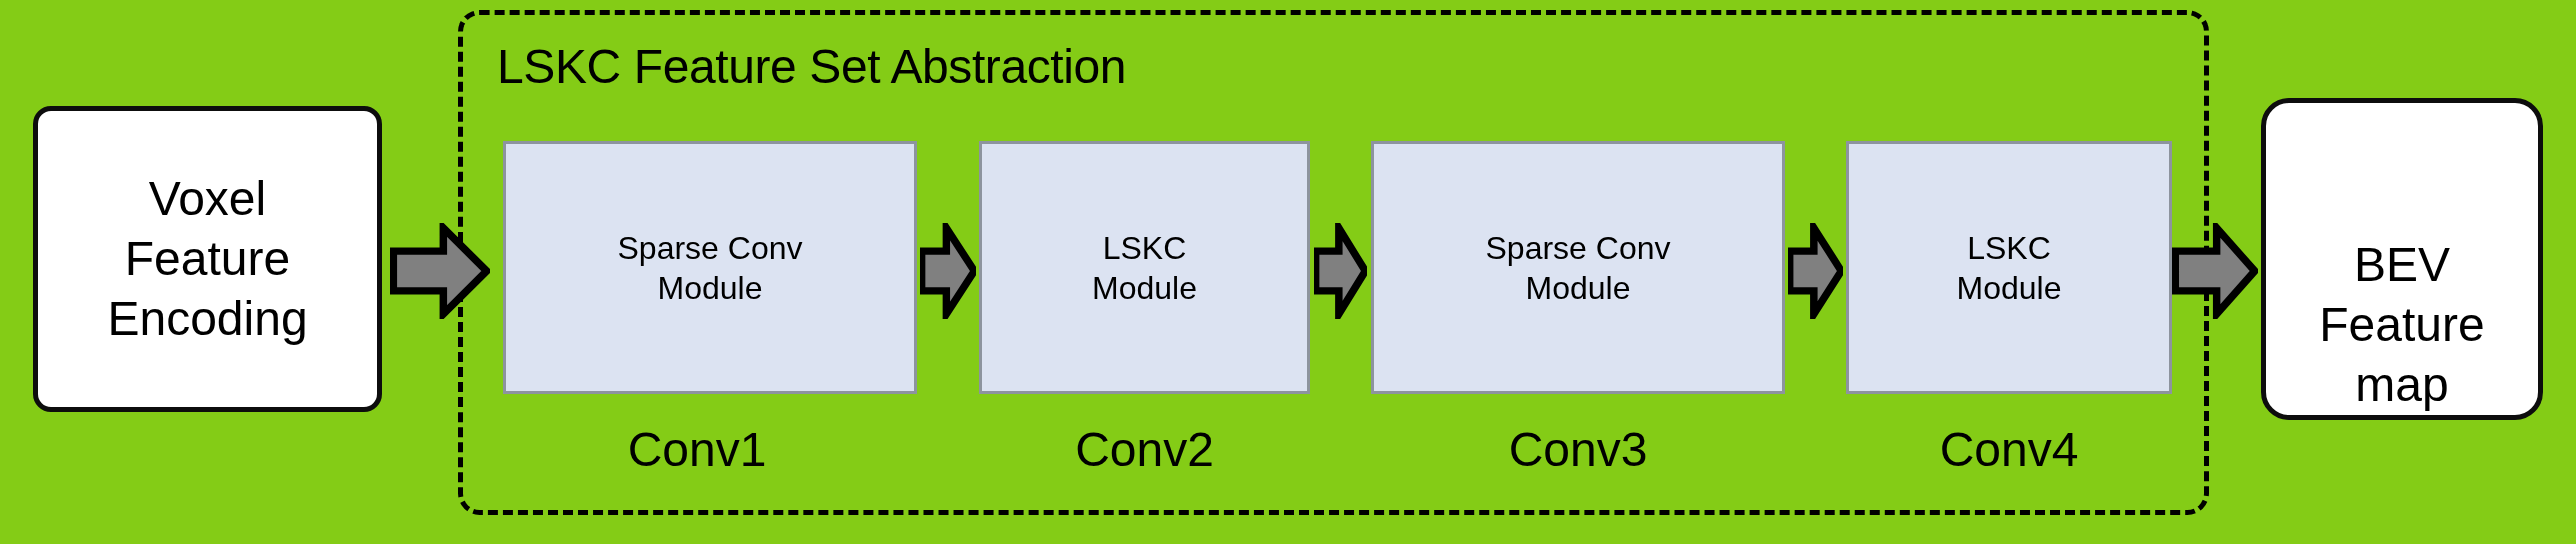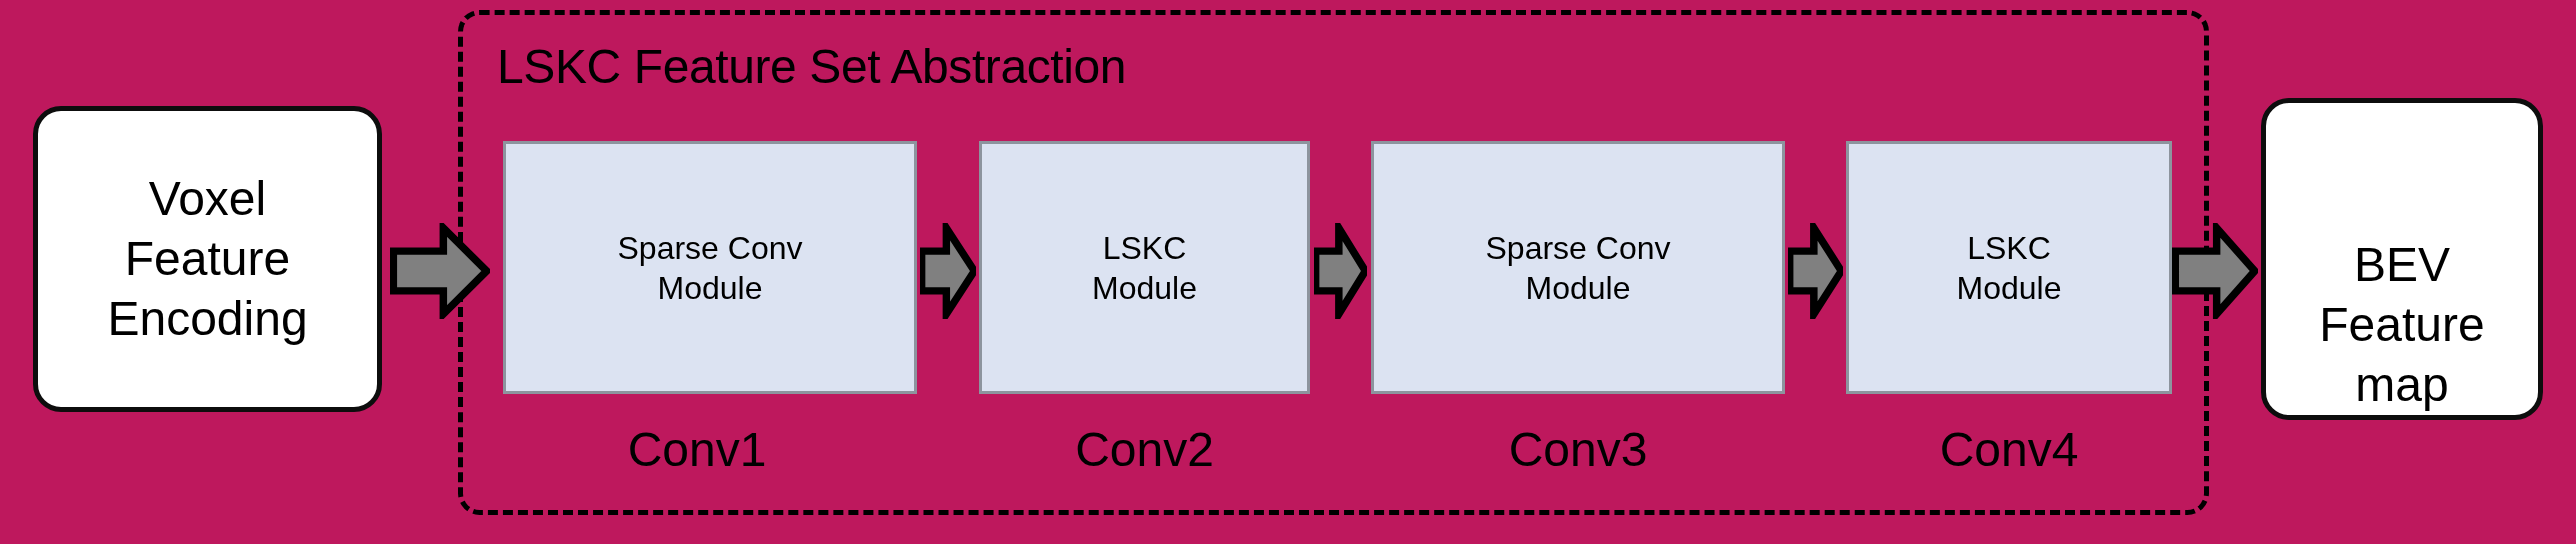--- a/index.html
+++ b/index.html
@@ -7,21 +7,21 @@
     padding: 0;
     background: #ffffff;
   }
   body {
     font-family: "Liberation Sans", sans-serif;
   }
   #canvas {
     position: relative;
     width: 2576px;
     height: 545px;
-    background: #be185d;
+    background: #84cc16;
     overflow: hidden;
   }
 
   
   .group-box {
     position: absolute;
     left: 458px;
     top: 10px;
     width: 1751px;
     height: 505px;
@@ -54,20 +54,21 @@
     text-align: center;
     color: #000000;
     font-size: 48px;
     line-height: 1.25;
   }
   #box-voxel {
     left: 33px;
     top: 106px;
     width: 349px;
     height: 306px;
+    border-radius: 18px;
   }
   #box-bev {
     left: 2261px;
     top: 98px;
     width: 282px;
     height: 322px;
     align-items: flex-end;
   }
   .round-box .lines { padding: 0 6.6px; }
 

